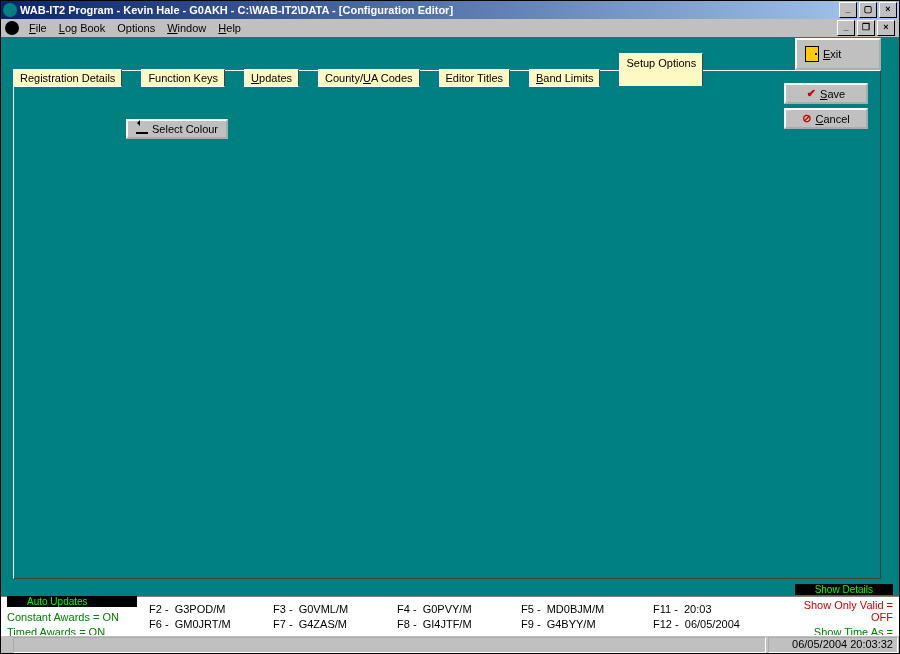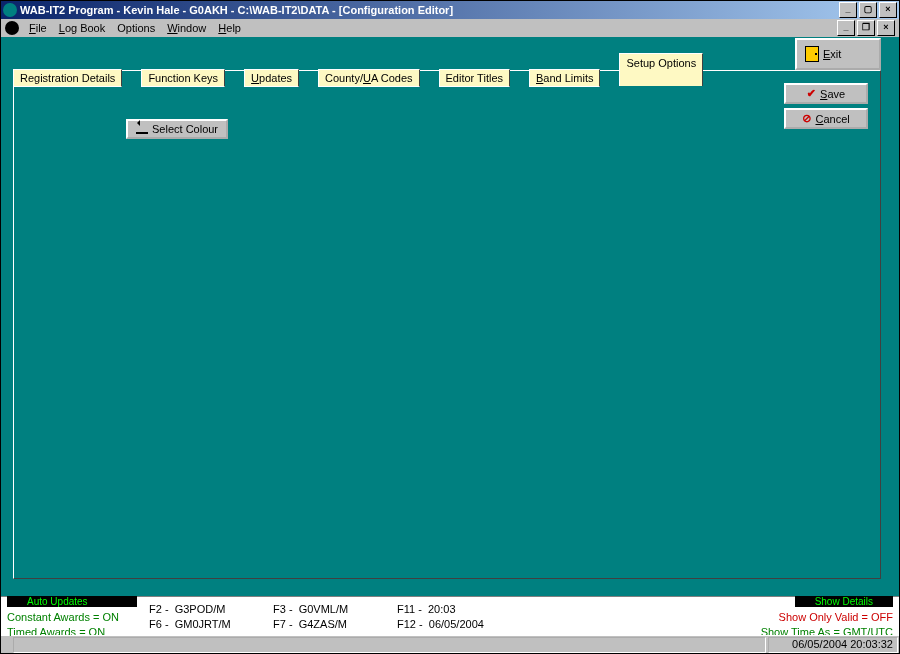--- a/index.html
+++ b/index.html
@@ -113,20 +113,28 @@
       <span class="green">Timed Awards = ON</span>
     </div>
     <div class="col" style="width:112px;">
       <span><span>F2 -</span>&nbsp;&nbsp;<span>G3POD/M</span></span>
       <span><span>F6 -</span>&nbsp;&nbsp;<span>GM0JRT/M</span></span>
     </div>
     <div class="col" style="width:112px;">
       <span><span>F3 -</span>&nbsp;&nbsp;<span>G0VML/M</span></span>
       <span><span>F7 -</span>&nbsp;&nbsp;<span>G4ZAS/M</span></span>
     </div>
+    <div class="col" style="width:112px;">
+      <span><span>F4 -</span>&nbsp;&nbsp;<span>G0PVY/M</span></span>
+      <span><span>F8 -</span>&nbsp;&nbsp;<span>GI4JTF/M</span></span>
+    </div>
+    <div class="col" style="width:120px;">
+      <span><span>F5 -</span>&nbsp;&nbsp;<span>MD0BJM/M</span></span>
+      <span><span>F9 -</span>&nbsp;&nbsp;<span>G4BYY/M</span></span>
+    </div>
     <div class="col" style="width:120px;">
       <span><span>F11 -</span>&nbsp;&nbsp;<span>20:03</span></span>
       <span><span>F12 -</span>&nbsp;&nbsp;<span>06/05/2004</span></span>
     </div>
     <div class="col" style="flex:1;text-align:right;align-items:flex-end;">
       <span class="lbl-black">Show Details</span>
       <span class="red">Show Only Valid = OFF</span>
       <span class="green">Show Time As = GMT/UTC</span>
     </div>
   </div>

